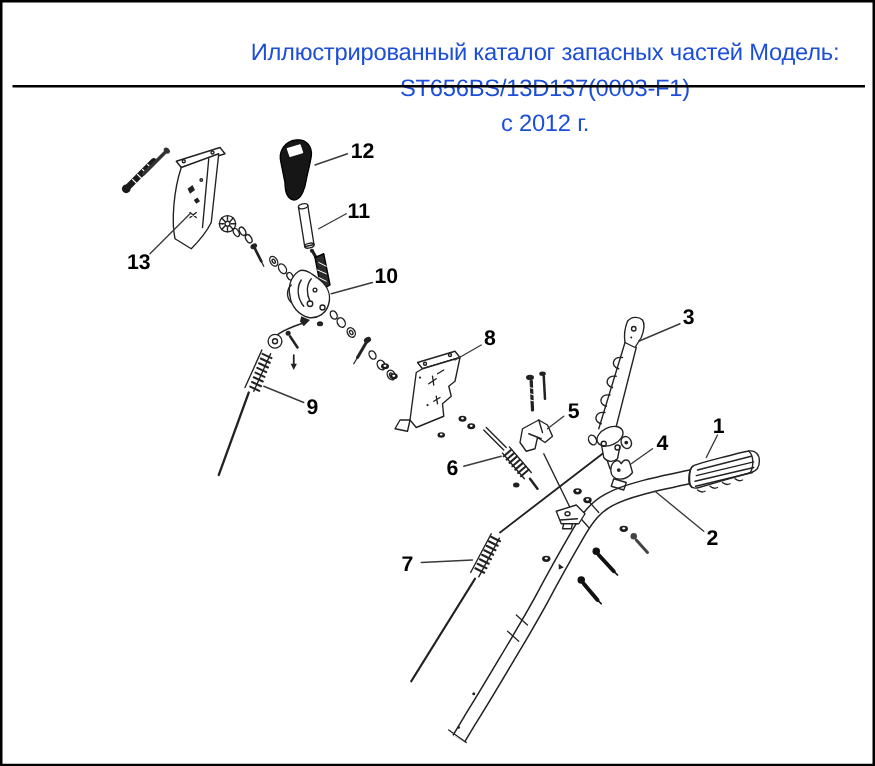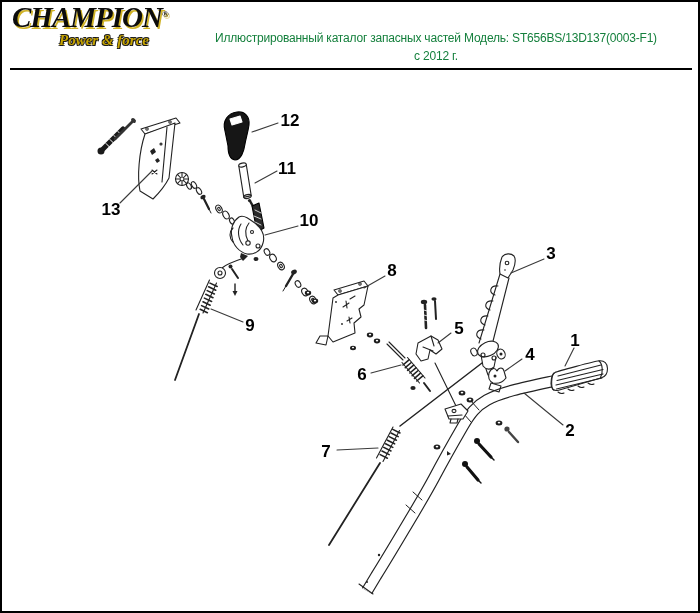--- a/index.html
+++ b/index.html
@@ -19,36 +19,32 @@
   .reg{font-size:9px;vertical-align:10px;letter-spacing:0;}
   .tagline{
     position:absolute;left:47px;top:29px;
     font-family:"Liberation Serif",serif;font-style:italic;font-weight:bold;
     font-size:15px;color:var(--gold);white-space:nowrap;
     text-shadow:-0.7px -0.7px 0 #1a1a1a, 0.7px -0.7px 0 #1a1a1a,
                 -0.7px 0.7px 0 #1a1a1a, 0.9px 0.9px 0 #1a1a1a;
   }
   .title{
     position:absolute;left:178px;top:27px;width:512px;text-align:center;
-    font-size:12px;color:#15803d;line-height:1.5;letter-spacing:-0.2px;
+    font-size:19px;color:#1d4ed8;line-height:1.5;letter-spacing:-0.2px;
   }
   .divider{position:absolute;left:8px;right:6px;top:66px;border-top:2px solid #000;}
   svg.diagram{position:absolute;left:0;top:0;}
   .callout-num{font-family:"Liberation Sans",sans-serif;font-weight:bold;font-size:17px;fill:#000;text-anchor:middle;}
   #callouts line{stroke:#3a3a3a;stroke-width:1.1;}
 </style>
 </head>
 <body>
 
 <div class="page">
 
-  <div class="logo">
-    <div class="brand"><span>CHAMPION</span><span class="reg">®</span></div>
-    <div class="tagline">Power &amp; force</div>
-  </div>
 
   <div class="title">
     <div>Иллюстрированный каталог запасных частей Модель: ST656BS/13D137(0003-F1)</div>
     <div>с 2012 г.</div>
   </div>
 
   <div class="divider"></div>
 
   <svg class="diagram" width="700" height="613" viewBox="0 0 700 613">
     <g stroke="#222" fill="none" stroke-width="1.1" stroke-linecap="round" stroke-linejoin="round">

